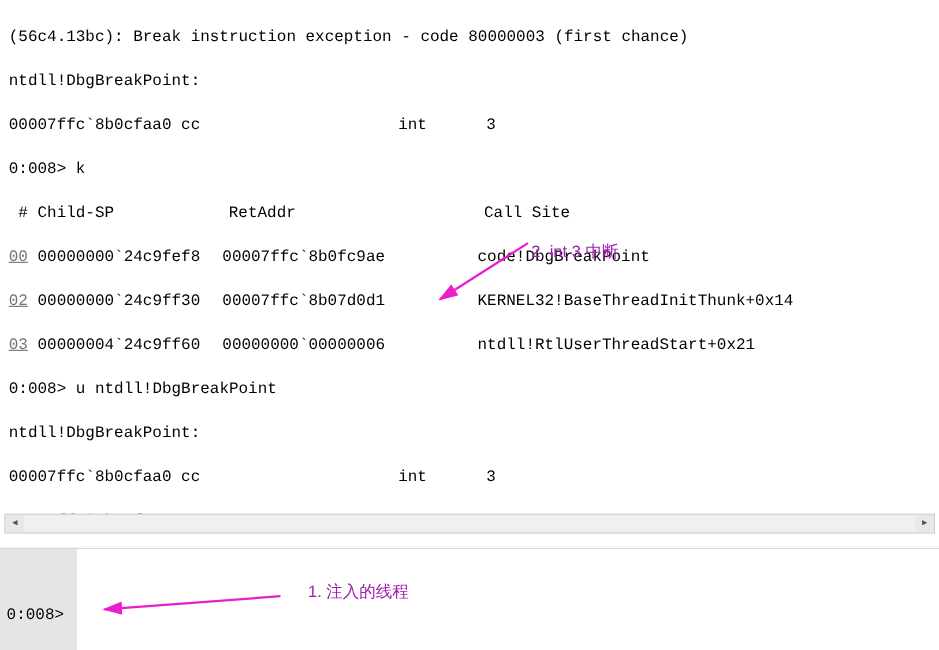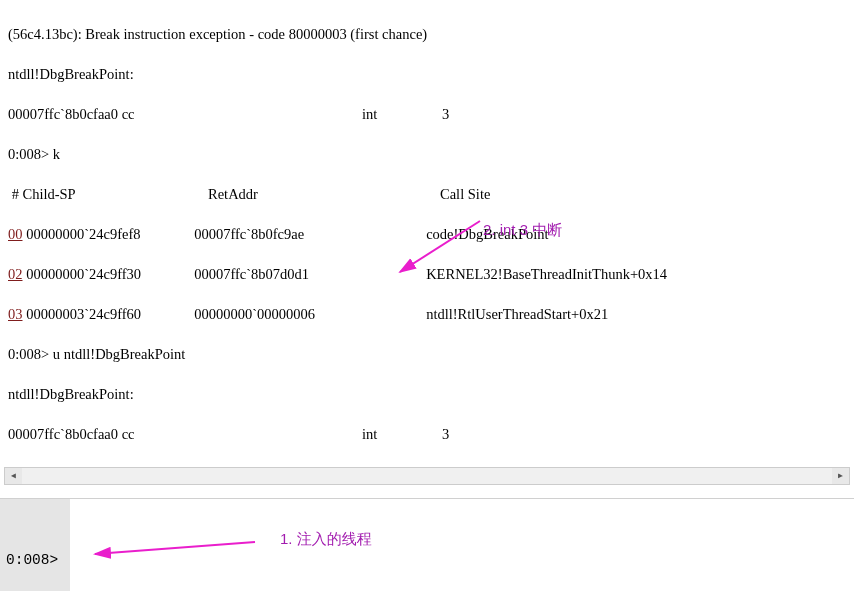--- a/index.html
+++ b/index.html
@@ -13,22 +13,22 @@
     line-height: 20px;
     color: #000;
     background: #fff;
     overflow: hidden;
     position: relative;
   }
   .output-pane {
     padding: 4px 8px 8px 8px;
     white-space: pre;
   }
-  .line { white-space: pre; font-family: Liberation Serif, serif; }
-  .link { color: #7f1d1d; text-decoration: underline; cursor: pointer; }
+  .line { white-space: pre; }
+  .link { color: #737373; text-decoration: underline; cursor: pointer; }
   .prompt-line { }
   .hscroll {
     position: absolute;
     left: 4px;
     right: 4px;
     top: 467px;
     height: 18px;
     background: #f0f0f0;
     border: 1px solid #ccc;
     display: flex;
@@ -91,21 +91,21 @@
 <body>
 
 <div class="output-pane">
 <div class="line">(56c4.13bc): Break instruction exception - code 80000003 (first chance)</div>
 <div class="line">ntdll!DbgBreakPoint:</div>
 <div class="line"><span style="display:inline-block;width:354px">00007ffc`8b0cfaa0 cc</span><span style="display:inline-block;width:80px">int</span><span>3</span></div>
 <div class="line prompt-line"><span>0:008&gt; </span><span>k</span></div>
 <div class="line"><span style="display:inline-block;width:200px"> # Child-SP</span><span style="display:inline-block;width:232px">RetAddr</span><span>Call Site</span></div>
 <div class="line"><span class="link">00</span> <span style="display:inline-block;width:168px">00000000`24c9fef8</span><span style="display:inline-block;width:232px">00007ffc`8b0fc9ae</span><span>code!DbgBreakPoint</span></div>
 <div class="line"><span class="link">02</span> <span style="display:inline-block;width:168px">00000000`24c9ff30</span><span style="display:inline-block;width:232px">00007ffc`8b07d0d1</span><span>KERNEL32!BaseThreadInitThunk+0x14</span></div>
-<div class="line"><span class="link">03</span> <span style="display:inline-block;width:168px">00000003`24c9ff60</span><span style="display:inline-block;width:232px">00000000`00000006</span><span>ntdll!RtlUserThreadStart+0x21</span></div>
+<div class="line"><span class="link">03</span> <span style="display:inline-block;width:168px">00000004`24c9ff60</span><span style="display:inline-block;width:232px">00000000`00000006</span><span>ntdll!RtlUserThreadStart+0x21</span></div>
 <div class="line prompt-line"><span>0:008&gt; </span><span>u ntdll!DbgBreakPoint</span></div>
 <div class="line">ntdll!DbgBreakPoint:</div>
 <div class="line"><span style="display:inline-block;width:354px">00007ffc`8b0cfaa0 cc</span><span style="display:inline-block;width:80px">int</span><span>3</span></div>
 <div class="line"><span style="display:inline-block;width:354px">00007ffc`8b0cfaa1 c3</span><span style="display:inline-block;width:80px">ret</span><span></span></div>
 <div class="line"><span style="display:inline-block;width:354px">00007ffc`8b0cfaa2 cc</span><span style="display:inline-block;width:80px">int</span><span>3</span></div>
 <div class="line"><span style="display:inline-block;width:354px">00007ffc`8b0cfaa3 cc</span><span style="display:inline-block;width:80px">int</span><span>3</span></div>
 
 
 
 

